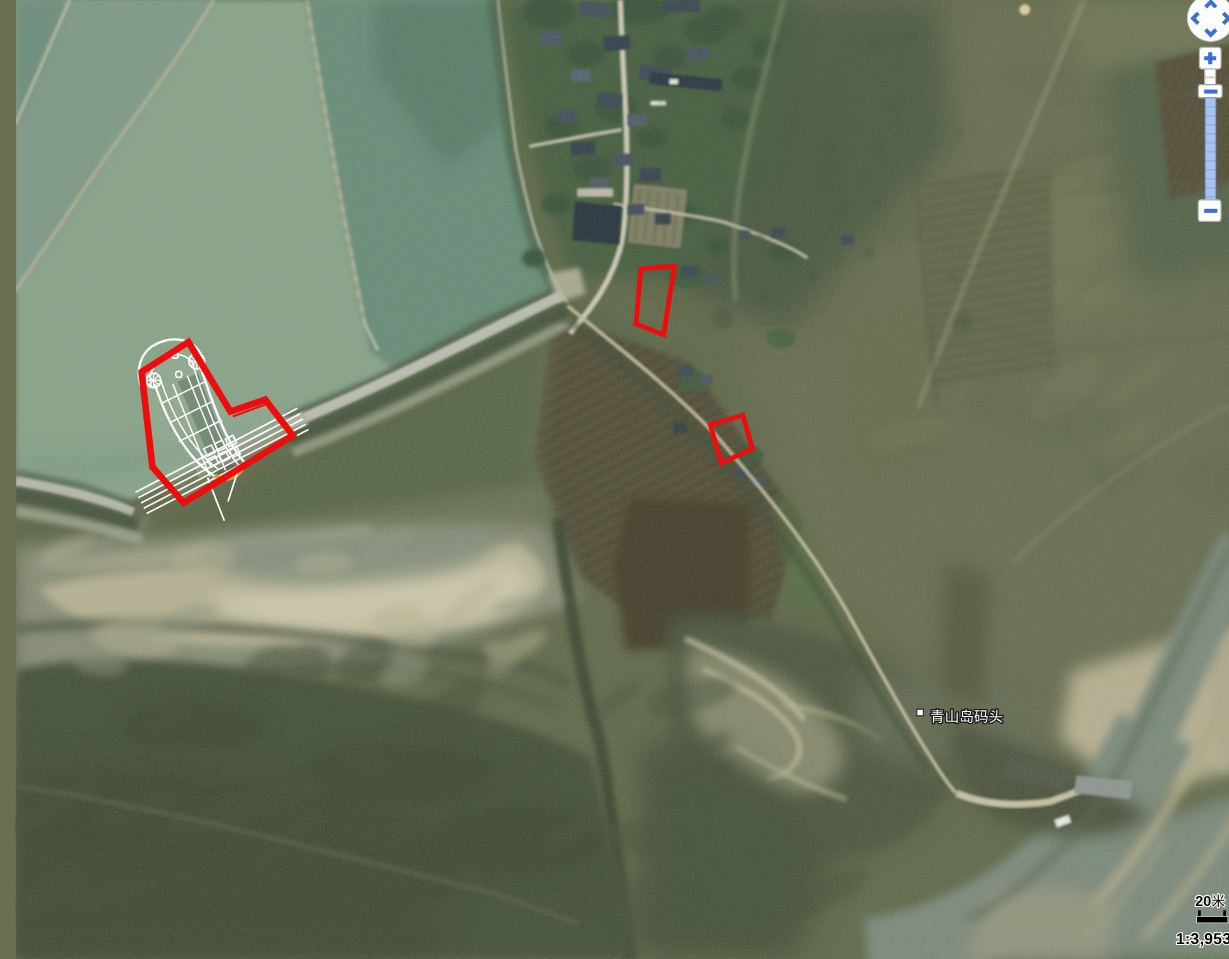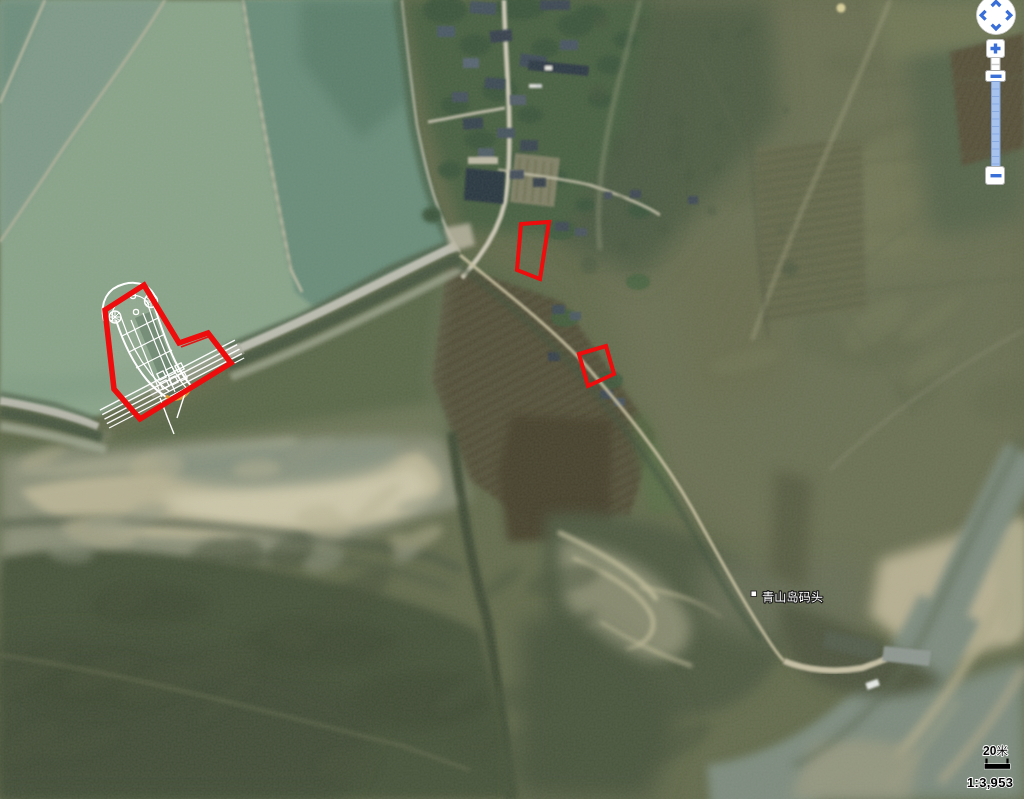--- a/index.html
+++ b/index.html
@@ -1,17 +1,17 @@
 <!DOCTYPE html>
 <html><head>
 <meta charset="utf-8">
 <style>
   html,body{margin:0;padding:0;width:1024px;height:799px;overflow:hidden;
     font-family:"Liberation Sans",sans-serif;background:#68704f;}
-  #map{position:relative;width:828px;height:799px;}
+  #map{position:relative;width:828px;height:799px;padding-left:13px;}
   svg{display:block;}
 </style>
 </head>
 <body>
 <div id="map">
 <svg width="1024" height="799" viewBox="0 0 1024 799" xmlns="http://www.w3.org/2000/svg">
 <defs>
   <filter id="b1" x="-30%" y="-30%" width="160%" height="160%">
           <feGaussianBlur stdDeviation="1"></feGaussianBlur>
         </filter>

